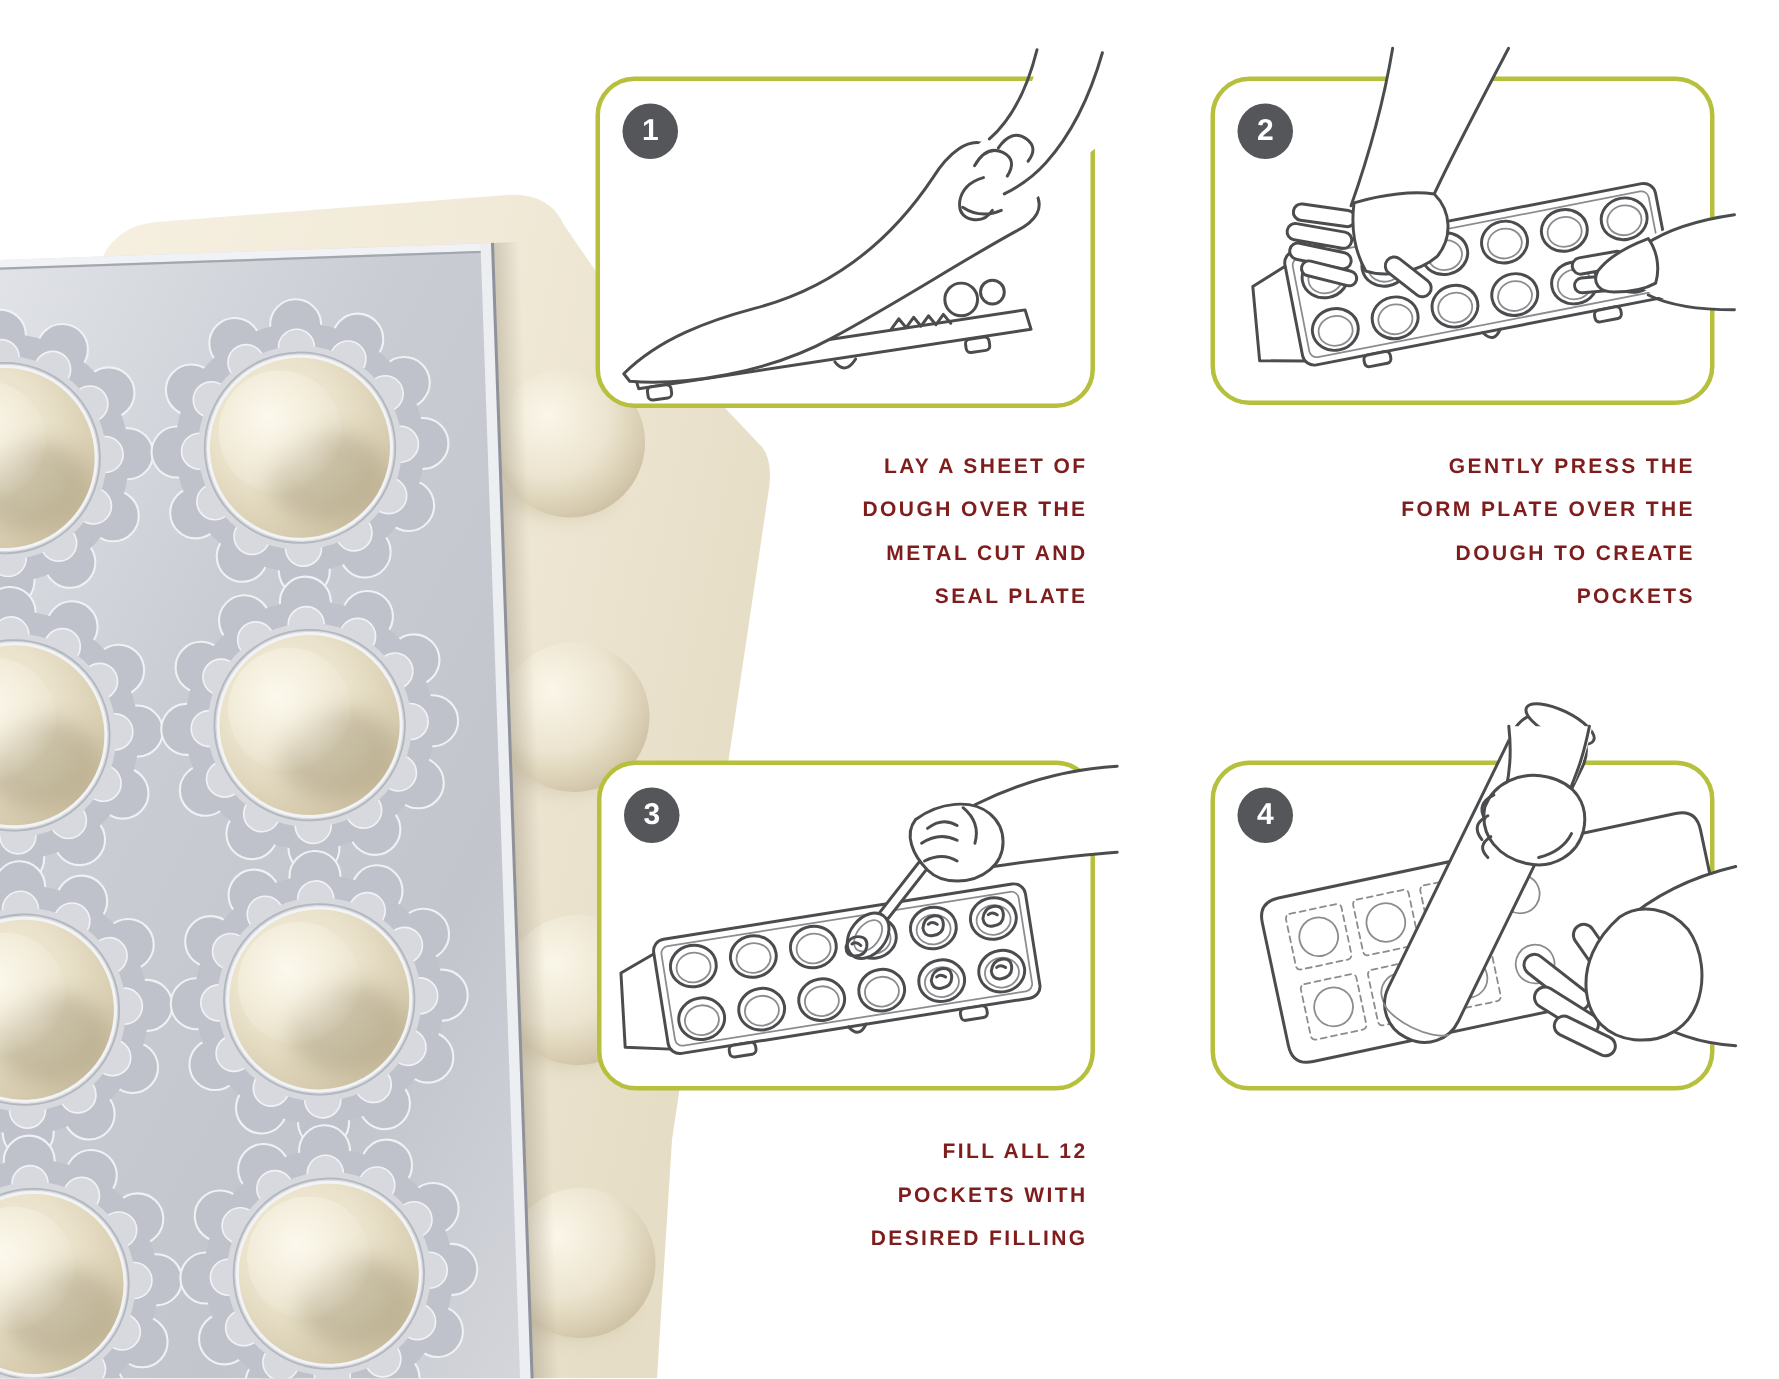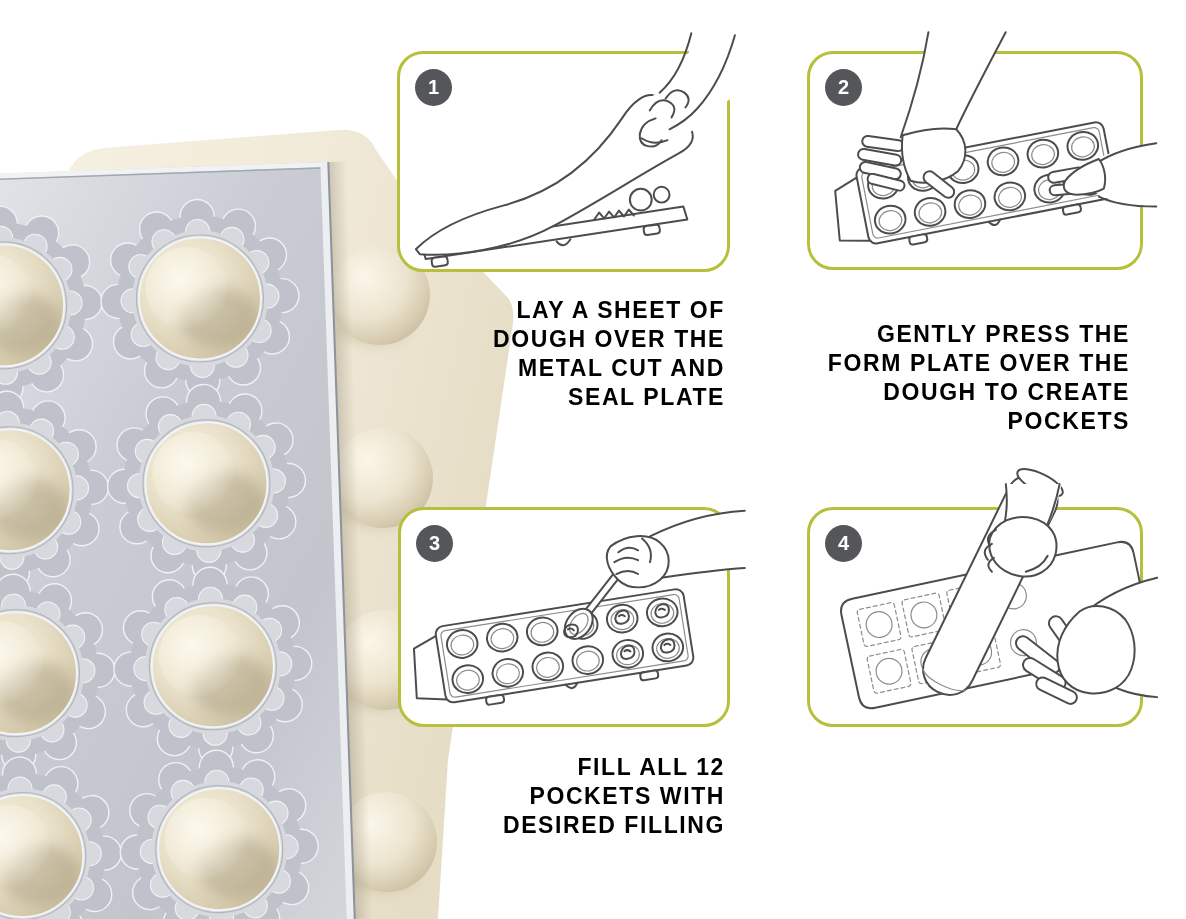--- a/index.html
+++ b/index.html
@@ -4,21 +4,21 @@
 <style>
   html,body{margin:0;padding:0;background:#fff;}
   .canvas{position:relative;width:1186px;height:919px;background:#fff;overflow:hidden;
           font-family:"Liberation Sans",sans-serif;}
   .photo-wrap{position:absolute;left:0;top:0;width:520px;height:919px;z-index:0;}
   .panel{position:absolute;background:#fff;border:3px solid #b6c03c;border-radius:26px;z-index:2;}
   .panel svg{position:absolute;left:0;top:0;overflow:visible;}
   .badge{position:absolute;left:15px;top:15px;width:37px;height:37px;border-radius:50%;
          background:#55565a;color:#fff;font-size:20px;font-weight:bold;line-height:37px;
          text-align:center;z-index:3;}
-  .caption{position:absolute;z-index:2;color:#000000;font-size:23px;font-weight:bold;
+  .caption{position:absolute;z-index:2;color:#7f1d1d;font-size:14px;font-weight:bold;
            line-height:29px;letter-spacing:1.6px;text-align:right;white-space:pre-line;}
   
   .ln{fill:none;stroke:#4b4c4e;stroke-width:2;stroke-linecap:round;stroke-linejoin:round;}
   .thin{stroke:#8b8c8f;stroke-width:1.2;}
   .fw{fill:#fff;stroke:#4b4c4e;stroke-width:2;stroke-linecap:round;stroke-linejoin:round;}
   .uw{fill:#fff;stroke:none;}
 </style>
 </head>
 <body>
 
@@ -236,21 +236,21 @@
         <path class="uw" d="M 348,90 L 348,154 C 318,154 298,148 284,138 L 288,106 C 308,96 326,92 348,90 Z"></path>
         <path class="ln" d="M 348,90 C 320,94 300,102 288,110"></path>
         <path class="ln" d="M 348,154 C 322,154 302,150 290,144"></path>
         <rect class="fw" x="238" y="120" width="36" height="11" rx="5.5" transform="rotate(-10 238 120)"></rect>
         <rect class="fw" x="240" y="133" width="32" height="10" rx="5" transform="rotate(-5 240 133)"></rect>
         <path class="fw" d="M 290,106 C 274,112 262,120 256,128 C 252,136 257,142 267,142 C 279,142 288,140 295,136
                            C 298,126 296,114 290,106 Z"></path>
       </g>
     </svg>
   </div>
-  <div class="caption" style="left:800px;top:296px;width:330px;margin-top:24px;">GENTLY PRESS THE
+  <div class="caption" style="left:800px;top:296px;width:330px;">GENTLY PRESS THE
 FORM PLATE OVER THE
 DOUGH TO CREATE
 POCKETS</div>
 
   <div class="panel" style="left:398px;top:507px;width:326px;height:214px;">
     <div class="badge"><span>3</span></div>
     <svg width="326" height="214" viewBox="0 0 330 215">
       <g transform="translate(34,118) rotate(-9)">
         <use href="#tray"></use>
         <use href="#fillblob" x="189" y="20"></use>

